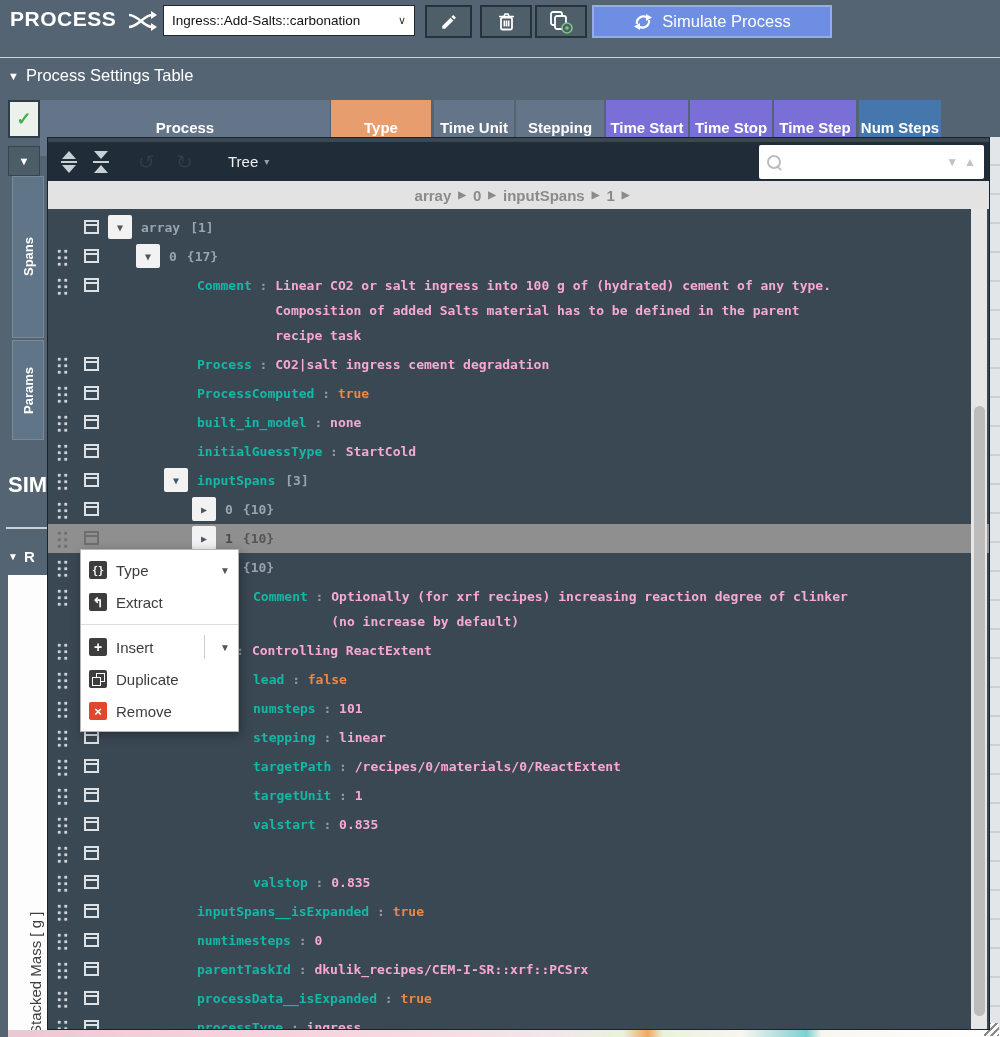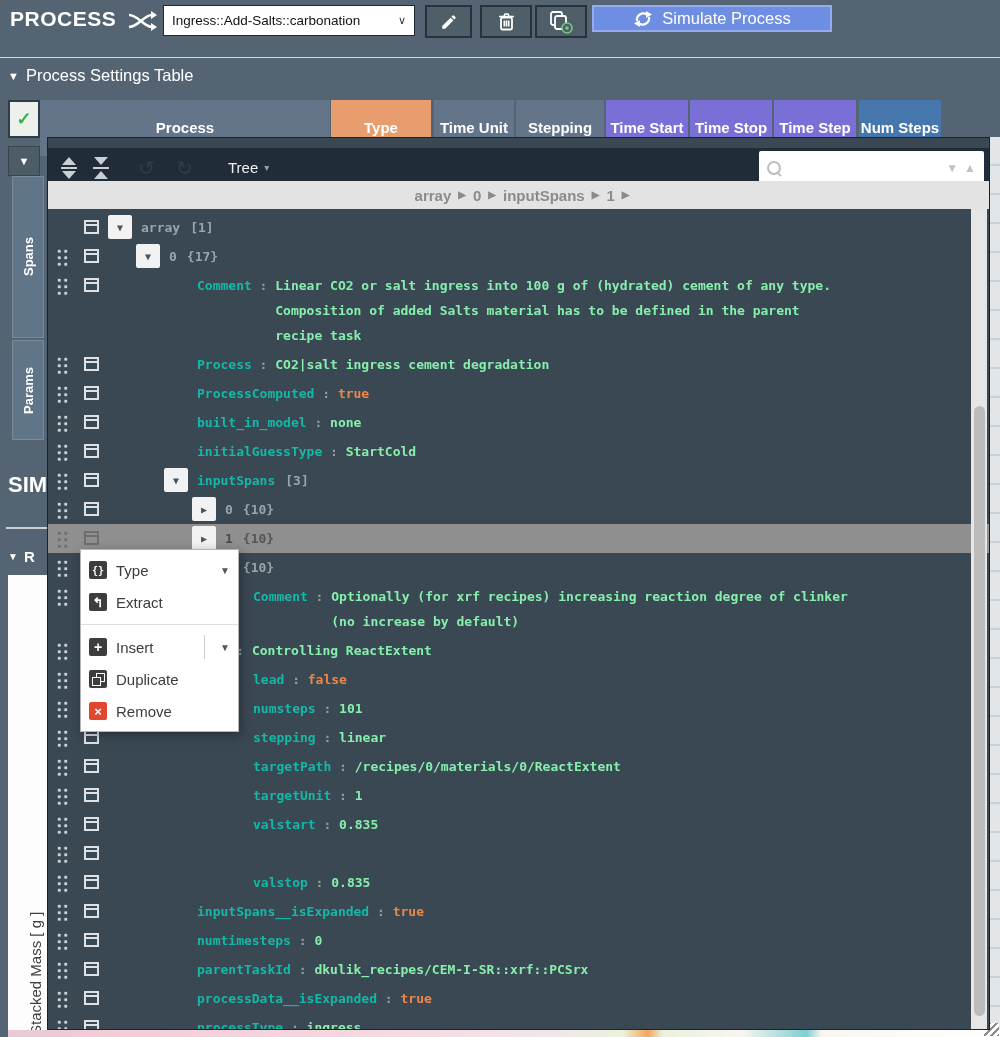--- a/index.html
+++ b/index.html
@@ -9,21 +9,21 @@
 
   
   .app-title{left:10px;top:7px;font-size:21px;font-weight:bold;color:#fff;letter-spacing:.5px}
   .shuffle{left:127px;top:10px}
   .proc-select{left:163px;top:5px;width:252px;height:31px;background:#fff;border:1px solid #1d2a33;
     box-sizing:border-box;display:flex;align-items:center;justify-content:space-between;
     padding:0 8px;font-size:13.5px;color:#111;cursor:pointer}
   .chev{color:#333;font-size:11px}
   .tbtn{top:5px;height:33px;background:#4e5f6a;border:2px solid #26333c;box-sizing:border-box;
     display:flex;align-items:center;justify-content:center;cursor:pointer}
-  .sim-btn{left:592px;top:5px;height:27px;width:240px;background:#6e8ee3;border:2px solid #96abee;
+  .sim-btn{left:592px;top:5px;height:33px;width:240px;background:#6e8ee3;border:2px solid #96abee;
     box-sizing:border-box;display:flex;align-items:center;justify-content:center;gap:9px;
     color:#fff;font-size:16.5px;cursor:pointer}
   .hr-top{left:0;top:57px;width:1000px;height:1px;background:#cfd6da}
   .sec-title{left:8px;top:66px;color:#fff;font-size:16.5px;display:flex;align-items:center;gap:7px}
   .sec-title .tri{font-size:11px}
 
   
   .hrow{left:40px;top:100px;width:960px;height:56px;display:flex;align-items:stretch;overflow:hidden}
   .hcell{color:#fff;font-weight:bold;font-size:15px;line-height:18px;display:flex;align-items:center;
     justify-content:center;text-align:center;box-sizing:border-box;flex:0 0 auto;cursor:pointer}
@@ -51,21 +51,21 @@
     background:repeating-linear-gradient(#e3e6e9 0 27px,#cbd0d5 27px 29px)}
   .chart-strip{left:8px;top:1030px;width:992px;height:7px;
     background:linear-gradient(90deg,#e9c9d3 0%,#f5ccd8 12%,#f6d8e0 38%,#f3e6ea 55%,
       #e9f2da 62%,#f0a860 64.5%,#e9f2da 66%,#f8f6ee 74%,#7ecfd4 80.5%,#f8f6ee 82%,#ffffff 100%)}
   .resize-corner{left:984px;top:1023px;width:15px;height:13px;background:#fff;
     background-image:repeating-linear-gradient(135deg,transparent 0 3px,#8a8a8a 3px 5px)}
 
   
   .editor{left:47px;top:137px;width:943px;height:893px;background:#3a4854;border:1px solid #18232c;
     box-sizing:border-box}
-  .etoolbar{position:absolute;left:0;top:10px;width:100%;height:43px;background:#202c38}
+  .etoolbar{position:absolute;left:0;top:4px;width:100%;height:43px;background:#202c38}
   .vexp{display:inline-flex;flex-direction:column;align-items:center;gap:2px;cursor:pointer}
   .t-up{width:0;height:0;border-left:7px solid transparent;border-right:7px solid transparent;border-bottom:8px solid #c9d0d5}
   .t-dn{width:0;height:0;border-left:7px solid transparent;border-right:7px solid transparent;border-top:8px solid #c9d0d5}
   .vbar{width:16px;height:2px;background:#c9d0d5}
   .undo-redo{font-size:20px;color:#2f3e4b;cursor:pointer;font-family:"DejaVu Sans",sans-serif}
   .tree-dd{color:#f0f0f0;font-size:15px;display:flex;align-items:center;gap:6px;cursor:pointer}
   .tree-dd .caret{color:#93a1ac;font-size:10px}
   .searchbox{position:absolute;right:5px;top:3px;width:225px;height:34px;background:#fff;border-radius:2px;
     display:flex;align-items:center;padding:0 8px;box-sizing:border-box;gap:6px}
   .searchbox input{flex:1;border:none;outline:none;font-size:13px;min-width:0;background:transparent}
@@ -92,21 +92,21 @@
   .sel .ricon{border-color:#6e6e6e}
   .sel .ricon::after{background:#6e6e6e}
   .expander{position:absolute;top:2px;width:24px;height:24px;background:#f2f2f2;border-radius:2px;
     display:flex;align-items:center;justify-content:center;color:#4a5560;font-size:10px;cursor:pointer}
   .tcontent{display:block}
   .tkey{color:#14b8a6;cursor:pointer}
   .tkey.idx{color:#9aa4ad}
   .tbadge{color:#9aa4ad;margin-left:10px}
   .tcolon{color:#8f9aa3}
   .tval{display:inline-block;vertical-align:top;white-space:pre-wrap;max-width:600px;cursor:pointer}
-  .c-string,.c-number{color:#86efac}
+  .c-string,.c-number{color:#f9a8d4}
   .c-boolean{color:#ed8747}
   .sel .tkey,.sel .tkey.idx{color:#4a4a4a}
   .sel .tbadge{color:#555}
 
   .vtrack{position:absolute;right:2px;top:71px;width:16px;height:820px;background:#e6e6e6}
   .vthumb{position:absolute;left:2.5px;top:197px;width:11px;height:610px;background:#bcbcbc;border-radius:6px;cursor:pointer}
 
   
   .cmenu{left:80px;top:549px;width:157px;background:#fff;border:1px solid #b5b5b5;
     box-shadow:2px 3px 10px rgba(0,0,0,.35);padding:4px 0;z-index:30}

